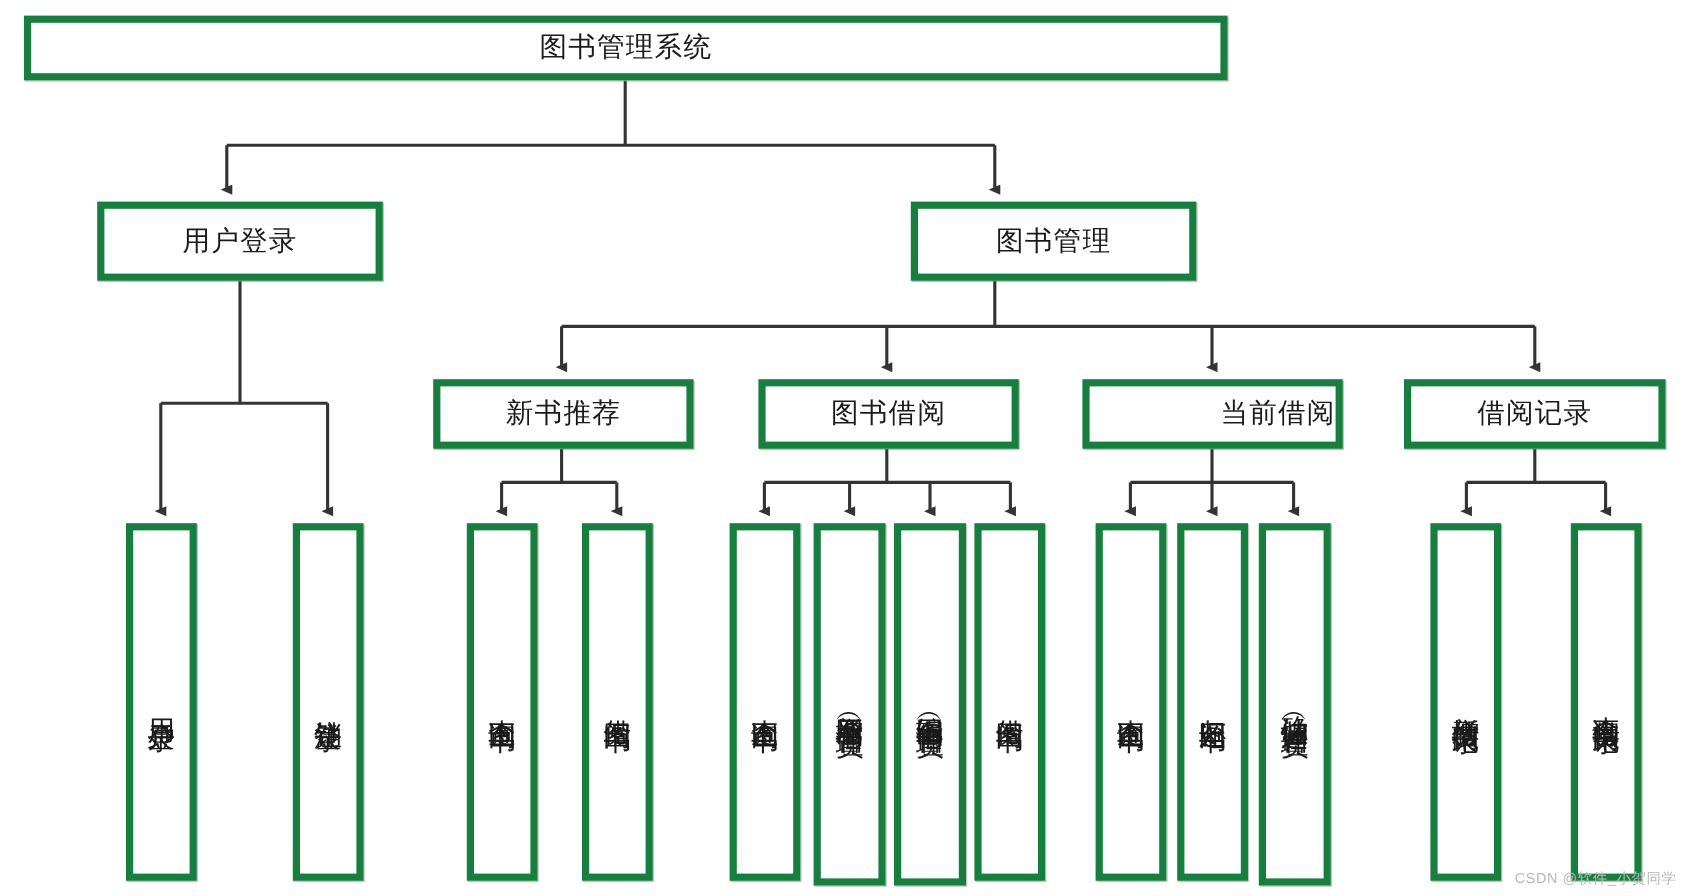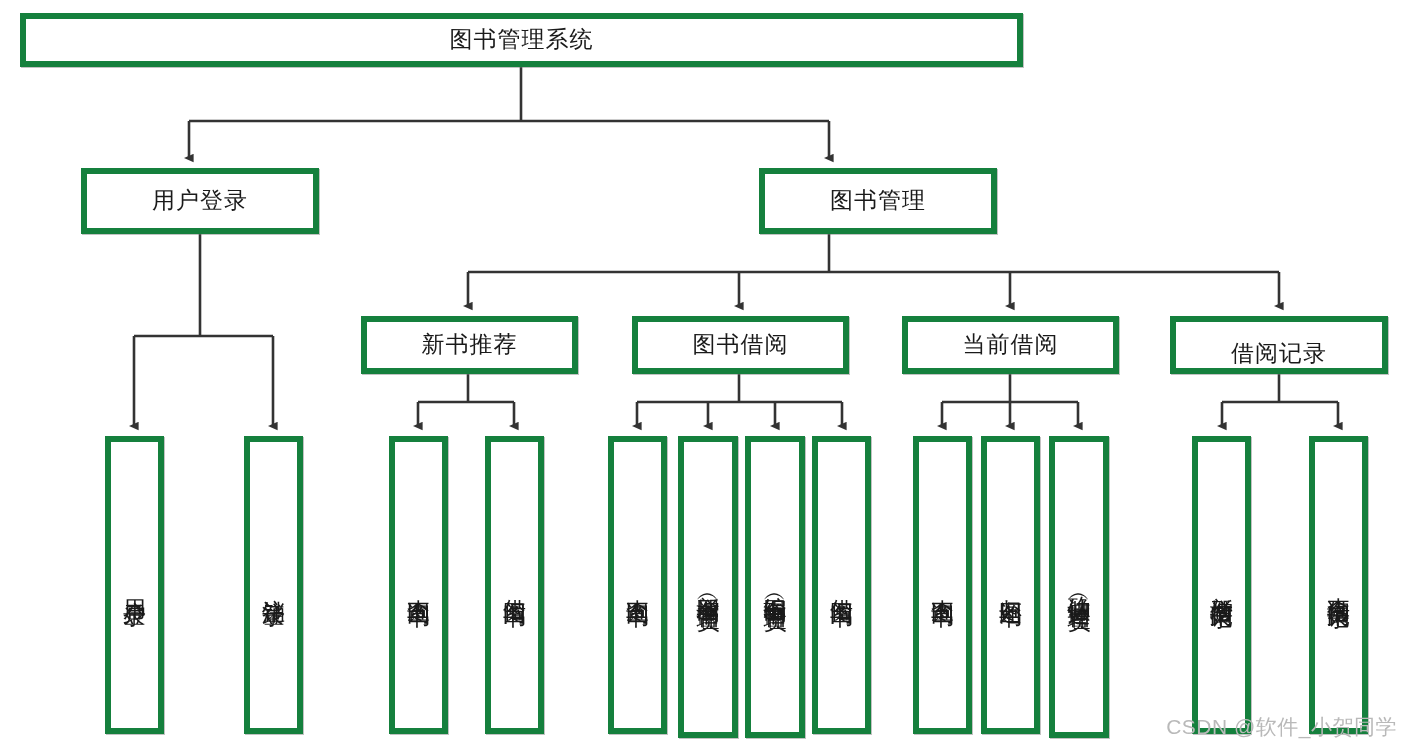--- a/index.html
+++ b/index.html
@@ -56,21 +56,21 @@
     display: block;
   }
   .node .label {
     display: block;
     white-space: pre;
   }
   #watermark {
     position: absolute;
     right: 8px;
     bottom: 6px;
-    font-size: 21px;
+    font-size: 12px;
     color: #b9b9b9;
     letter-spacing: 0.5px;
     white-space: nowrap;
     pointer-events: none;
   }
 </style>
 </head>
 <body>
 
 <div id="canvas">
@@ -135,24 +135,24 @@
   <div class="node horiz" style="left:711px; top:168px; width:238px; height:66px;margin-left:48px;">
     <span class="label">图书管理</span>
   </div>
 
   <div class="node horiz" style="left:361px; top:316px; width:217px; height:58px;">
     <span class="label">新书推荐</span>
   </div>
   <div class="node horiz" style="left:632px; top:316px; width:217px; height:58px;">
     <span class="label">图书借阅</span>
   </div>
-  <div class="node horiz" style="left:902px; top:316px; width:217px; height:58px;">
+  <div class="node horiz" style="left:902px; top:316px; width:217px; height:58px;justify-content:flex-end;">
     <span class="label">当前借阅</span>
   </div>
-  <div class="node horiz" style="left:1170px; top:316px; width:218px; height:58px;align-items:flex-end;">
+  <div class="node horiz" style="left:1170px; top:316px; width:218px; height:58px;">
     <span class="label">借阅记录</span>
   </div>
 
   <div class="node vert" style="left:105px; top:436px; width:59px; height:298px;">
     <span class="label">用户登录</span>
   </div>
   <div class="node vert" style="left:244px; top:436px; width:59px; height:298px;">
     <span class="label">注销登录</span>
   </div>
 

